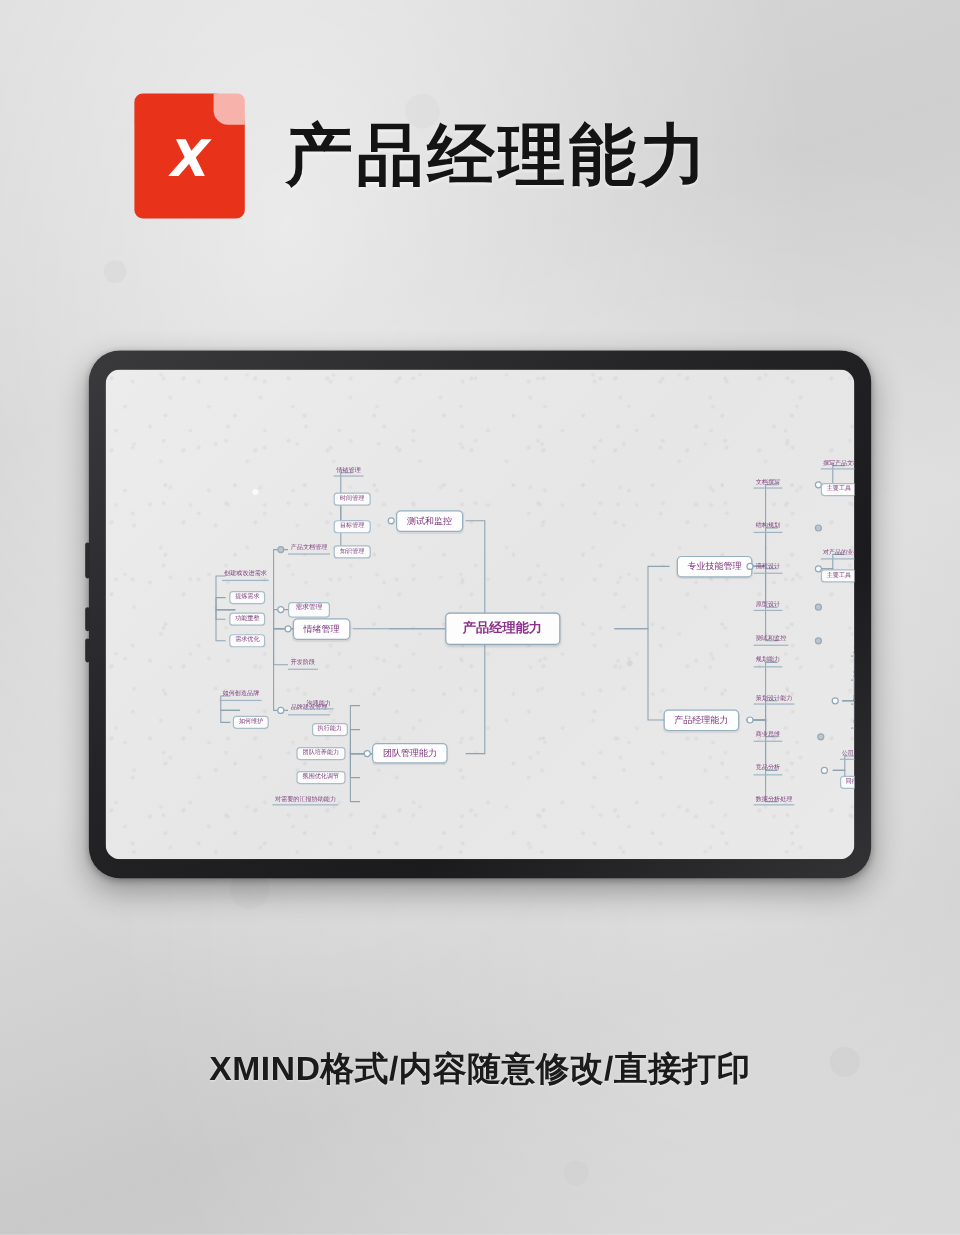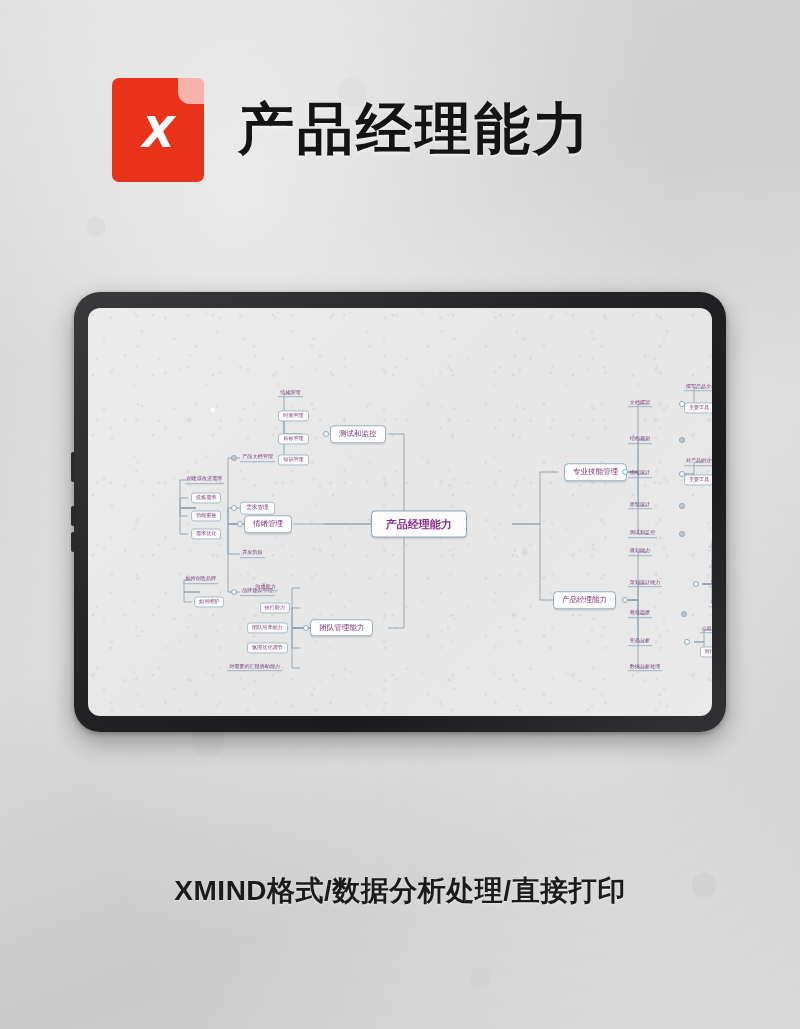--- a/index.html
+++ b/index.html
@@ -293,13 +293,13 @@
       <div class="node lvl4" style="left:99.5%;top:67.6%;">满足公司商业需求</div>
       <div class="node lvl4" style="left:99.5%;top:72.5%;">符合市场定位和用户需求</div>
 
       <div class="node lvl4" style="left:98%;top:78.9%;">公司和业产品的分析和整理</div>
       <div class="node lvl3 boxed" style="left:98%;top:84.3%;">同行业竞品产品的分析与整理</div>
 
     </div>
   </div>
 </div>
 
-<div class="caption">XMIND格式/数据分析处理/直接打印</div>
+<div class="caption">XMIND格式/内容随意修改/直接打印</div>
 
 </body></html>

